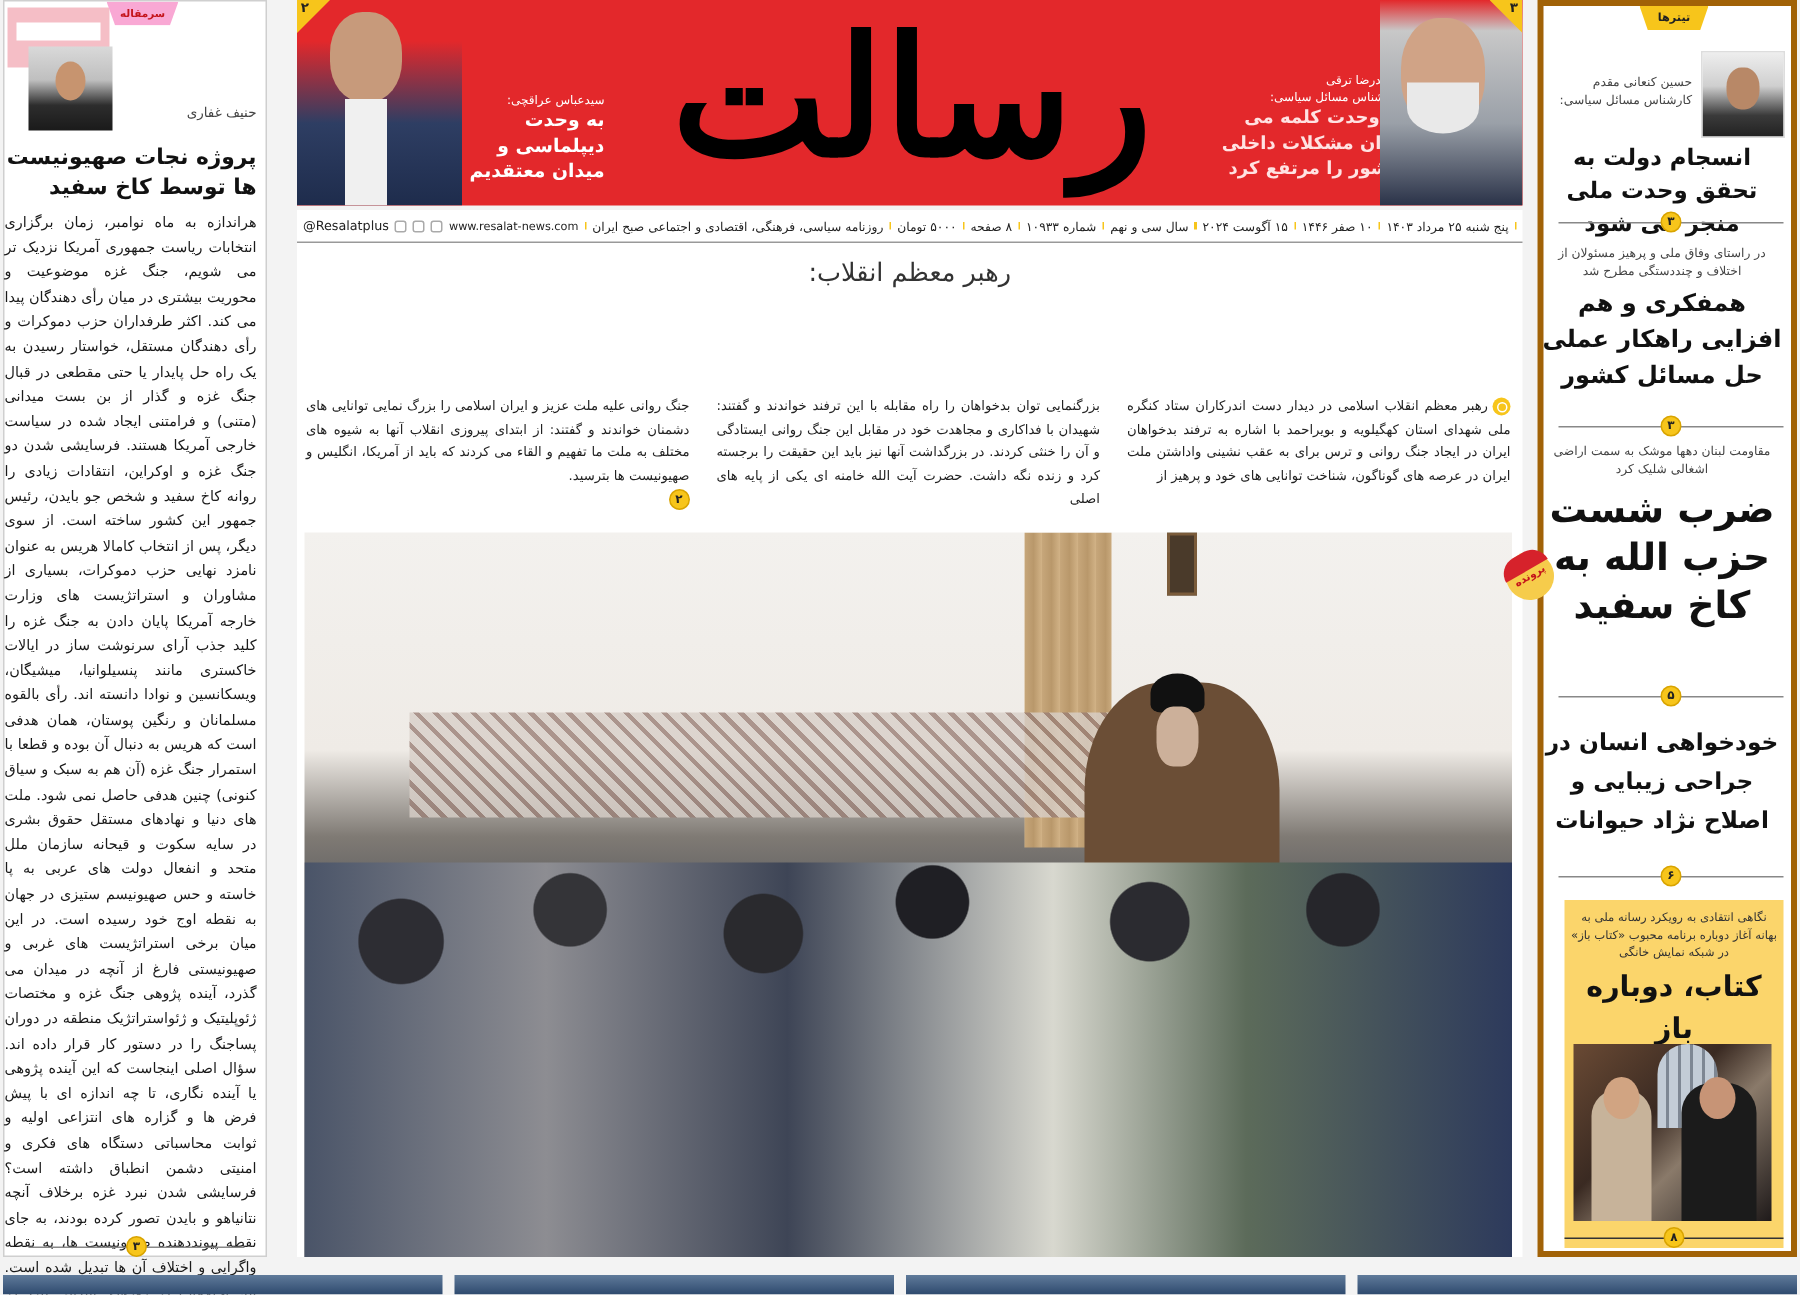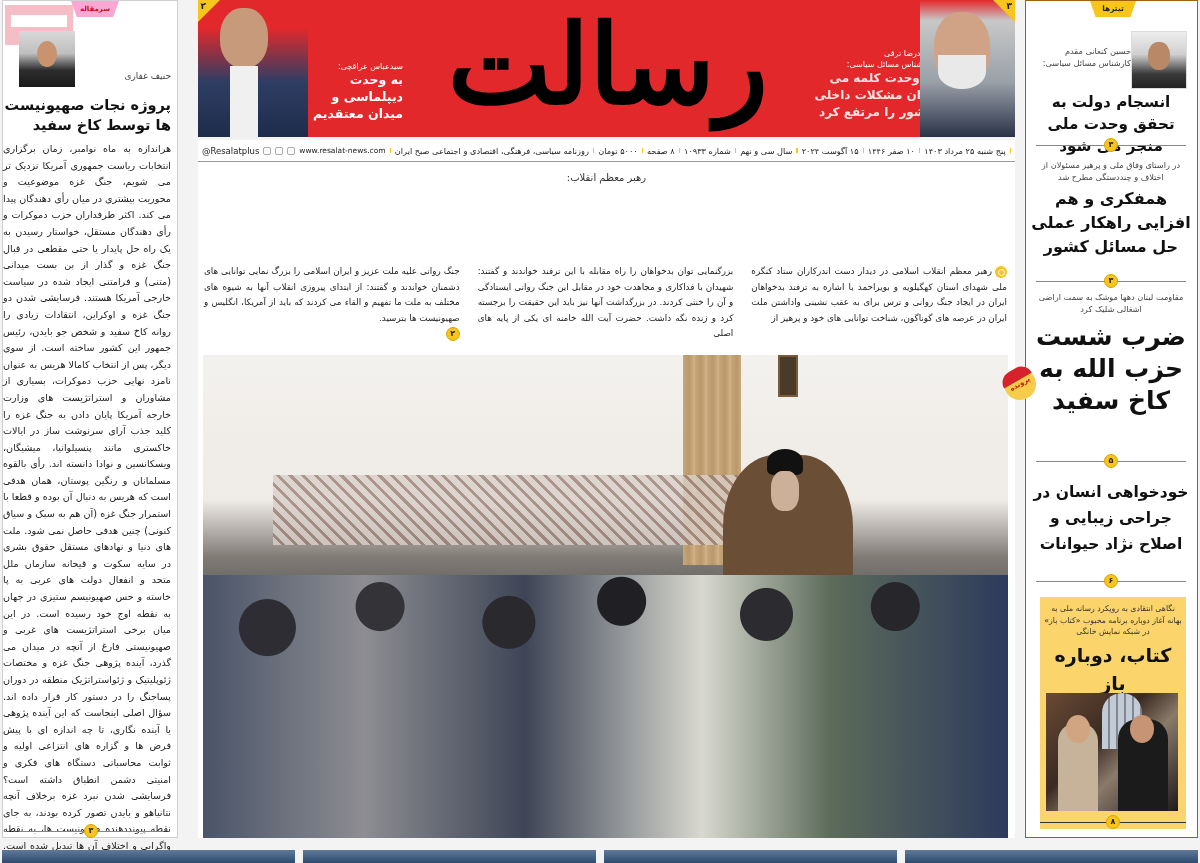--- a/index.html
+++ b/index.html
@@ -41,21 +41,21 @@
   .corner-badge { position: absolute; top: 0; width: 22px; height: 22px; background: #f7c51b; clip-path: polygon(0 0,100% 0,100% 100%); font-size: 9px; font-weight: bold; text-align: right; padding-right: 3px; line-height: 12px; color: #222; }
 
   .info-bar { position: absolute; left: 198px; top: 140px; width: 817px; height: 22px; direction: rtl; font-size: 8.2px; color: #222; display: flex; align-items: center; gap: 4px; padding: 0 4px; border-bottom: 1px solid #999; background: #fff; white-space: nowrap; overflow: hidden; }
   .info-bar .sep { display: inline-block; width: 5px; height: 5px; background: #f7c51b; }
   .info-bar .site { font-family: "DejaVu Sans", sans-serif; font-size: 7.5px; }
   .info-bar .social { direction: ltr; margin-right: auto; display: flex; gap: 4px; align-items: center; font-size: 8.5px; }
   .info-bar .social .ico { width: 8px; height: 8px; border: 1px solid #aaa; border-radius: 2px; }
 
   
   .main { position: absolute; left: 198px; top: 162px; width: 817px; height: 676px; background: #fff; direction: rtl; }
-  .kicker { position: absolute; left: 0; right: 0; top: 10px; text-align: center; font-size: 10px; color: #333; }
+  .kicker { position: absolute; left: 0; right: 0; top: 10px; text-align: center; font-size: 17px; color: #333; }
   .headline { position: absolute; left: 0; right: 0; top: 36px; text-align: center; font-size: 41px; font-weight: bold; letter-spacing: -1.5px; color: #111; line-height: 58px; }
   .lead-cols { position: absolute; left: 6px; right: 8px; top: 102px; height: 82px; display: flex; gap: 18px; }
   .lead-col { flex: 1; font-size: 8.8px; line-height: 15.5px; text-align: justify; color: #222; }
   .lead-icon { display: inline-block; width: 12px; height: 12px; border-radius: 50%; background: #f7c51b; margin-left: 3px; vertical-align: middle; position: relative; }
   .lead-icon::after { content: ""; position: absolute; left: 3px; top: 3px; width: 5px; height: 5px; border-radius: 50%; border: 1.5px solid #fff; }
   .main-photo { position: absolute; left: 5px; top: 193px; width: 805px; height: 483px; background: linear-gradient(180deg,#f3f1ee 0%,#efebe6 30%,#7f7a74 42%,#3b3f4a 60%,#2a2f3c 100%); overflow: hidden; }
   .curtain { position: absolute; left: 480px; top: 0; width: 58px; height: 210px; background: repeating-linear-gradient(90deg,#c6a67a 0px,#b9986b 6px,#d3b488 12px); }
   .portrait { position: absolute; left: 575px; top: 0; width: 20px; height: 42px; background: #4a3a2a; border: 2px solid #7a5b3a; }
   .sofa { position: absolute; left: 70px; top: 120px; width: 560px; height: 70px; background: repeating-linear-gradient(45deg,#d8cfc8 0 6px,#9a7f76 6px 9px); opacity: 0.8; }
   .speaker { position: absolute; left: 520px; top: 100px; width: 130px; height: 180px; border-radius: 40% 40% 10% 10%; background: #6b4e36; }
@@ -64,21 +64,21 @@
   .crowd { position: absolute; left: 0; right: 0; top: 220px; bottom: 0; background:
     radial-gradient(circle at 8% 20%, #2d2d33 0 28px, transparent 29px),
     radial-gradient(circle at 22% 12%, #343438 0 24px, transparent 25px),
     radial-gradient(circle at 38% 18%, #2a2a2e 0 26px, transparent 27px),
     radial-gradient(circle at 52% 10%, #1f1f24 0 24px, transparent 25px),
     radial-gradient(circle at 70% 15%, #2b2b30 0 26px, transparent 27px),
     radial-gradient(circle at 86% 12%, #26262b 0 24px, transparent 25px),
     linear-gradient(90deg,#4a5468 0%,#8d8d92 20%,#3e4556 40%,#d8d8cf 62%,#5c6b5a 78%,#2d3a5c 100%); }
 
   
-  .right-col { position: absolute; left: 1025px; top: 0; width: 173px; height: 838px; background: #fff; border: 1px solid #a16207; direction: rtl; }
+  .right-col { position: absolute; left: 1025px; top: 0; width: 173px; height: 838px; background: #fff; border: 4px solid #a16207; direction: rtl; }
   .rc-badge { position: absolute; left: 64px; top: 0; width: 46px; height: 16px; background: #f7c51b; clip-path: polygon(0 0,100% 0,88% 100%,12% 100%); font-size: 7.5px; font-weight: bold; text-align: center; line-height: 16px; color: #222; }
   .rc-photo { position: absolute; left: 105px; top: 30px; width: 56px; height: 58px; background: linear-gradient(180deg,#eee 0%,#cfcfcf 40%,#3a3a3a 75%,#222 100%); border: 1px solid #ddd; }
   .rc-photo .face { position: absolute; left: 16px; top: 10px; width: 22px; height: 28px; border-radius: 45%; background: #b88867; }
   .rc-item-who { position: absolute; right: 66px; top: 44px; width: 100px; font-size: 8.2px; line-height: 12px; color: #444; text-align: right; }
   .rc-h1 { position: absolute; right: 6px; top: 90px; width: 160px; font-size: 15.2px; font-weight: bold; line-height: 22px; text-align: center; }
   .rc-sub { position: absolute; right: 6px; width: 160px; font-size: 8.2px; line-height: 12px; text-align: center; color: #444; }
   .rc-h2 { position: absolute; right: 6px; width: 160px; font-size: 16px; font-weight: bold; line-height: 24px; text-align: center; }
   .rc-h3 { position: absolute; right: 6px; width: 160px; font-size: 25px; font-weight: bold; line-height: 32px; text-align: center; }
   .rc-h4 { position: absolute; right: 6px; width: 160px; font-size: 15.5px; font-weight: bold; line-height: 26px; text-align: center; }
   .file-badge { position: absolute; left: 1004px; top: 368px; width: 32px; height: 32px; border-radius: 50%; background: #f6cc4b; font-size: 7px; font-weight: bold; color: #c4141b; text-align: center; line-height: 32px; transform: rotate(-30deg); z-index: 2; }

